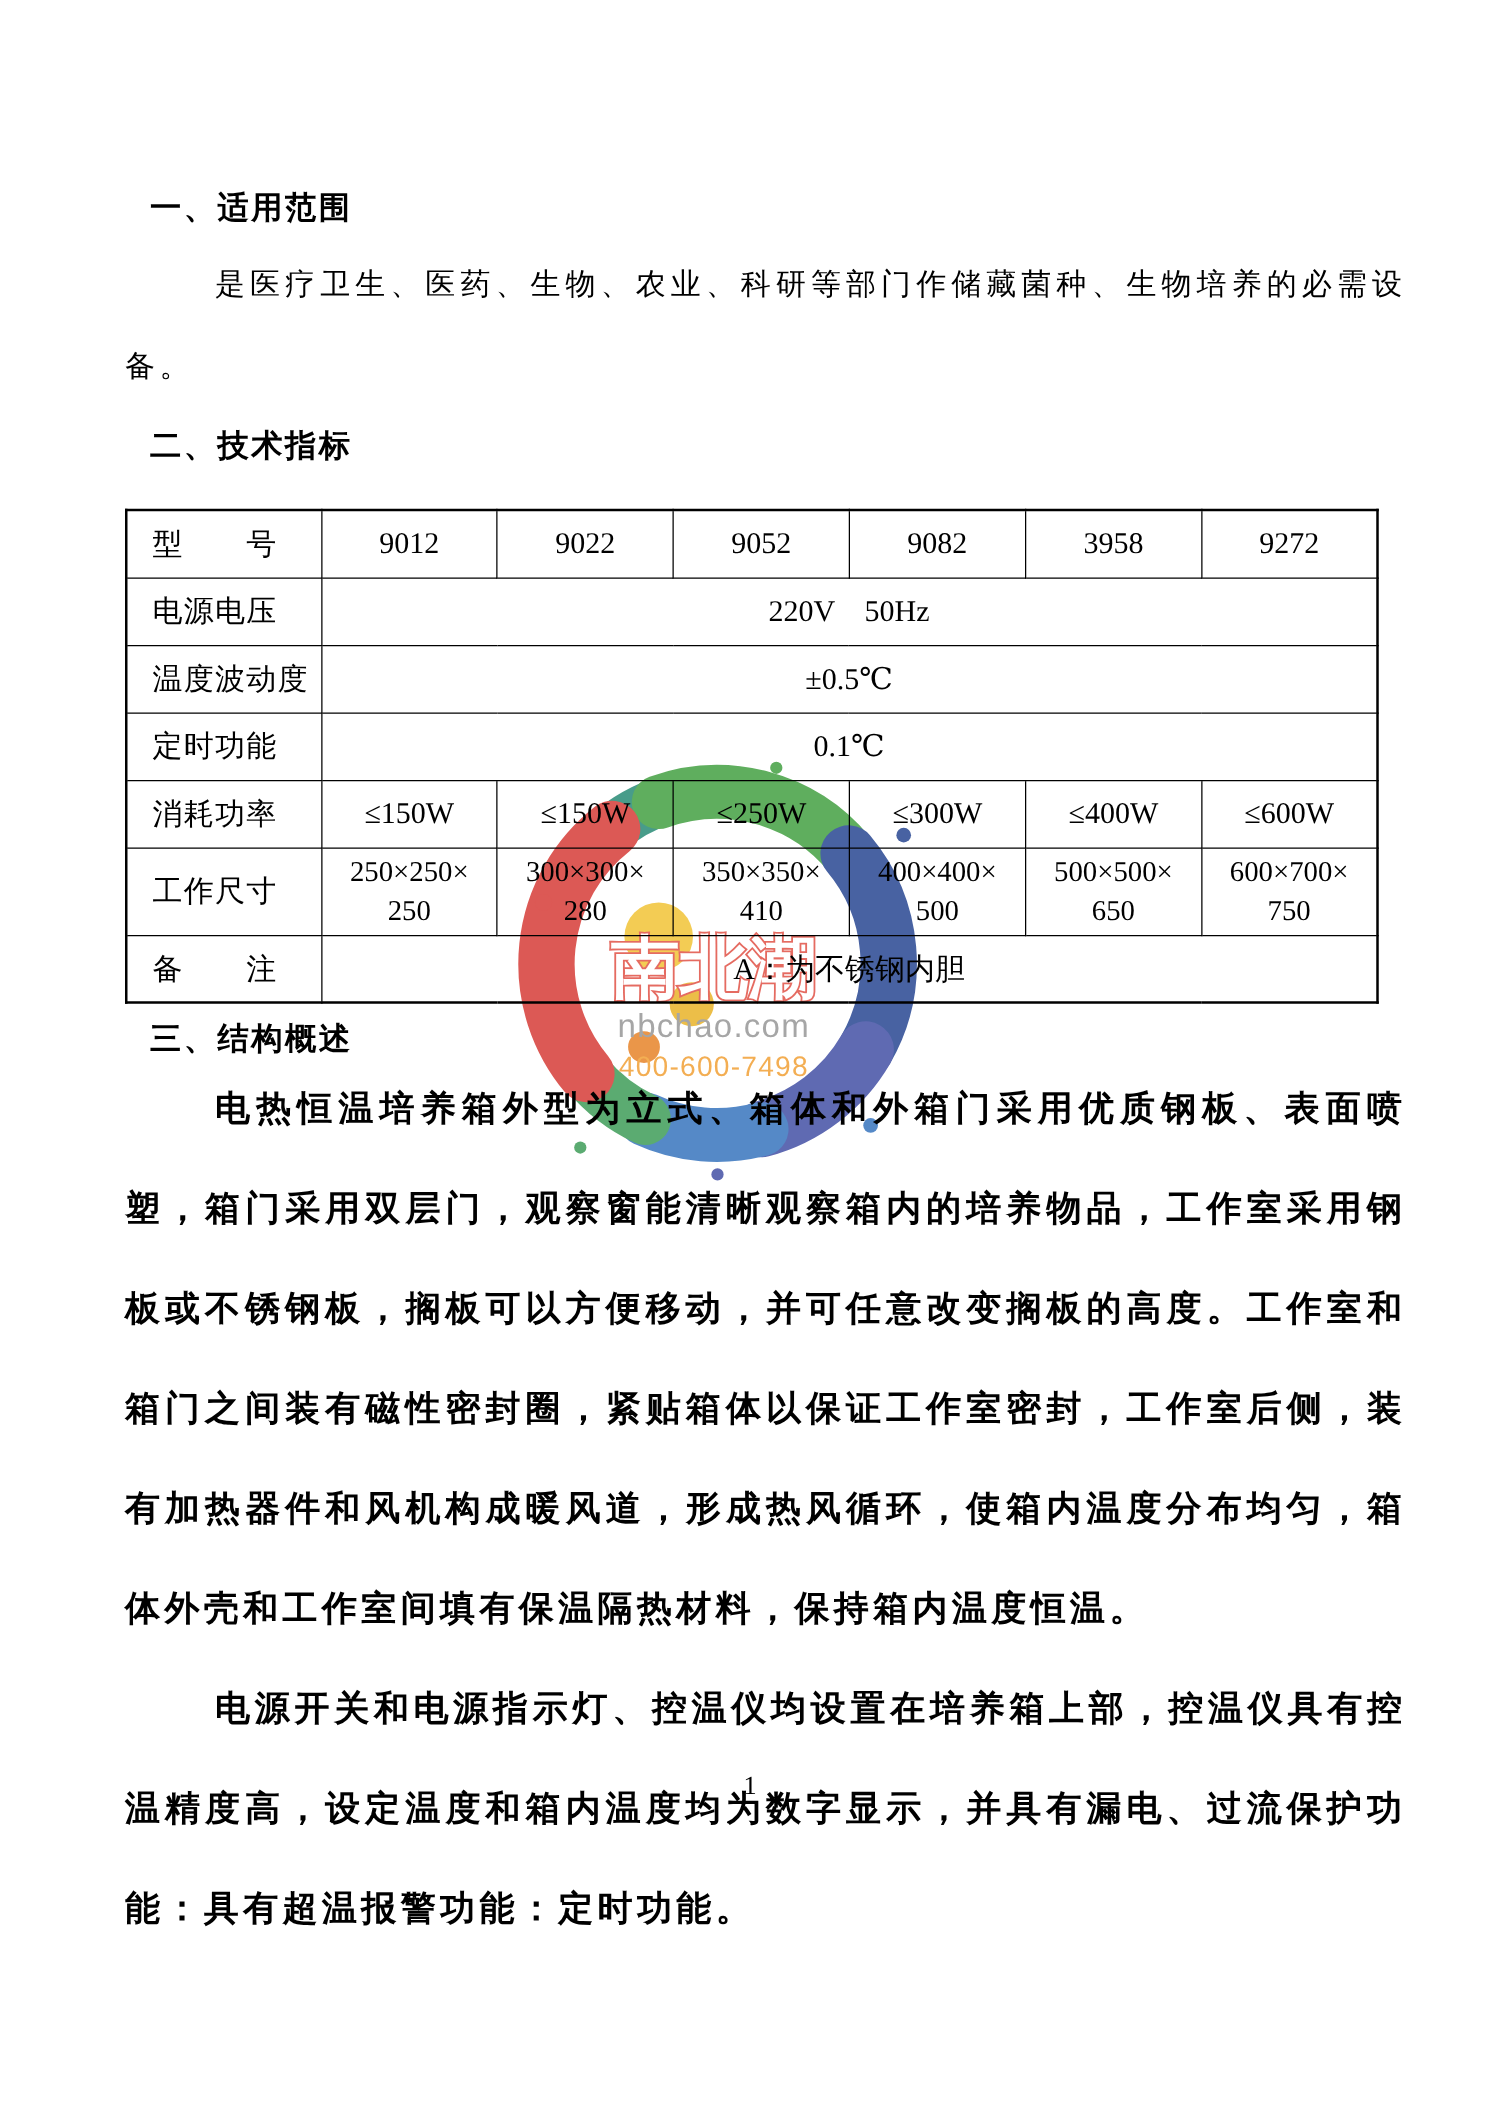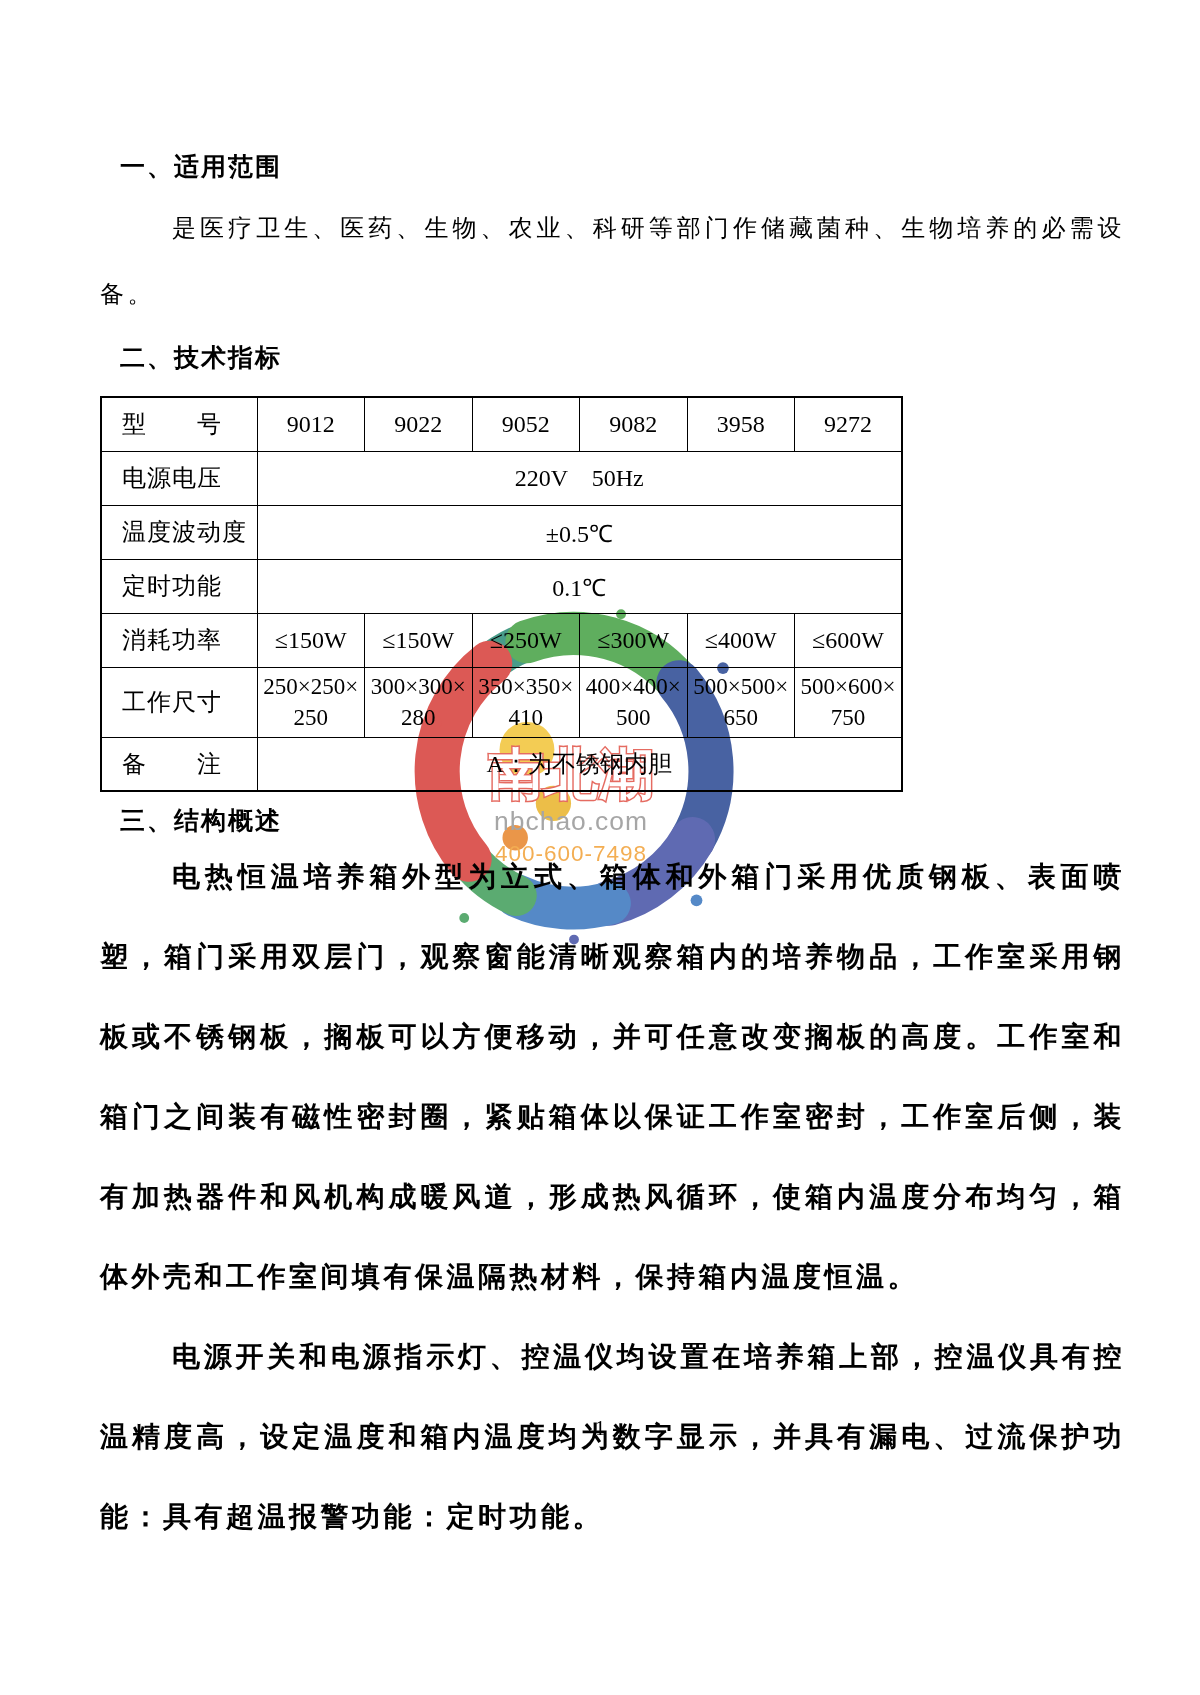--- a/index.html
+++ b/index.html
@@ -28,22 +28,22 @@
   .para {
     font-size:24px; line-height:66px; letter-spacing:3.5px;
     text-align:justify; text-indent:72px; margin-top:12px;
   }
   .para3 {
     font-size:28px; line-height:80px; letter-spacing:3.5px;
     text-align:justify; text-indent:72px;font-weight:bold;
   }
 
   .spec-table {
-    border-collapse:collapse; width:803px; margin-top:22px;
-    table-layout:fixed; border:2px solid #000;font-family:Liberation Serif, serif;
+    border-collapse:collapse; width:1003px; margin-top:33px;
+    table-layout:fixed; border:2px solid #000;
   }
   .spec-table td { border:1px solid #000; font-size:24px; height:54px; vertical-align:middle; }
   .spec-table td.lbl { padding-left:20px; text-align:left; letter-spacing:1px; }
   .spec-table td.val { text-align:center; }
   .spec-table tr.size-row td { height:70px; }
   .spec-table tr.size-row td.val { white-space:pre-line; line-height:31px; font-size:23px; }
 
   .page-number { position:absolute; left:0; right:0; top:1416px; text-align:center; font-size:21px; z-index:1; }
 
   .wm-title {
@@ -132,21 +132,21 @@
           <td class="val">250×250×
 250</td>
           <td class="val">300×300×
 280</td>
           <td class="val">350×350×
 410</td>
           <td class="val">400×400×
 500</td>
           <td class="val">500×500×
 650</td>
-          <td class="val">500×600×
+          <td class="val">600×700×
 750</td>
         </tr>
         <tr>
           <td class="lbl">备　　注</td>
           <td class="val" colspan="6">A：为不锈钢内胆</td>
         </tr>
       </tbody>
     </table>
 
     <div class="heading h3">三、结构概述</div>

